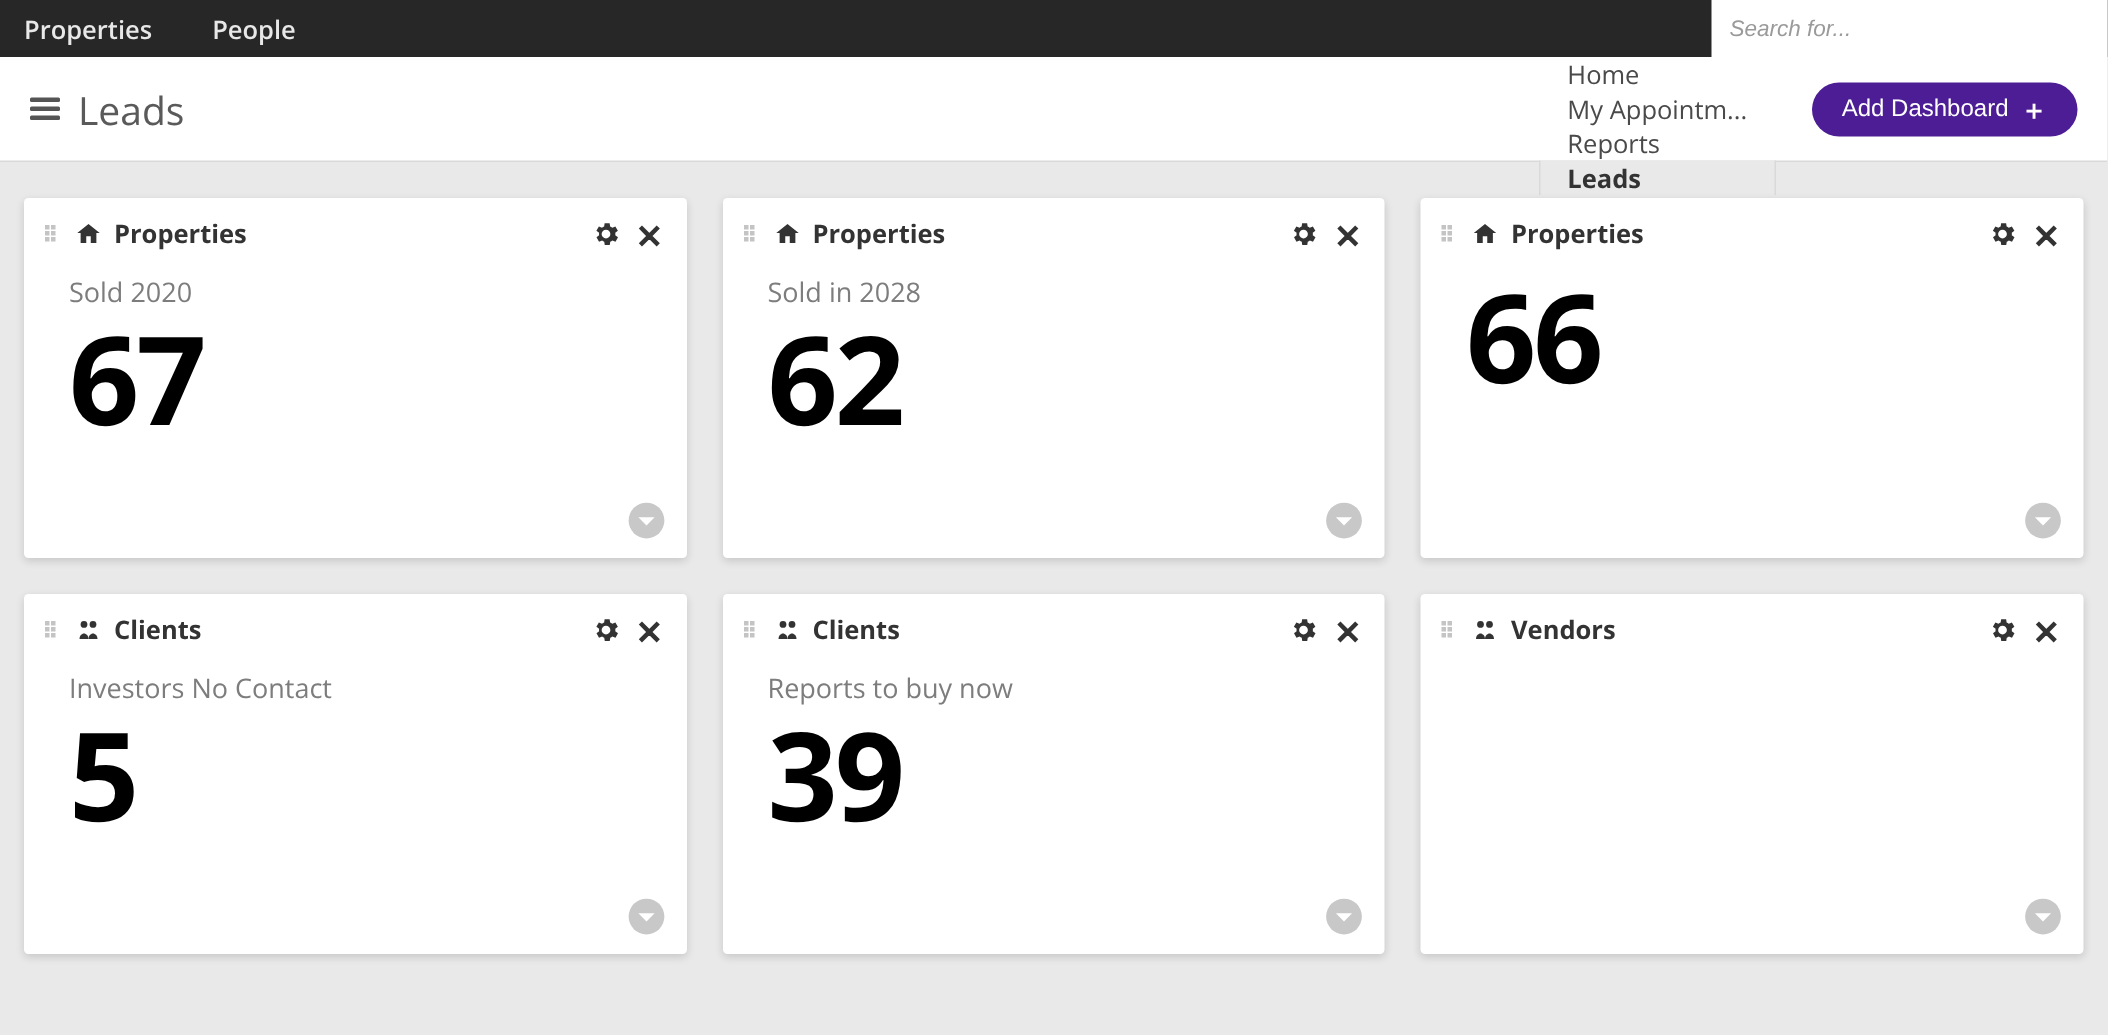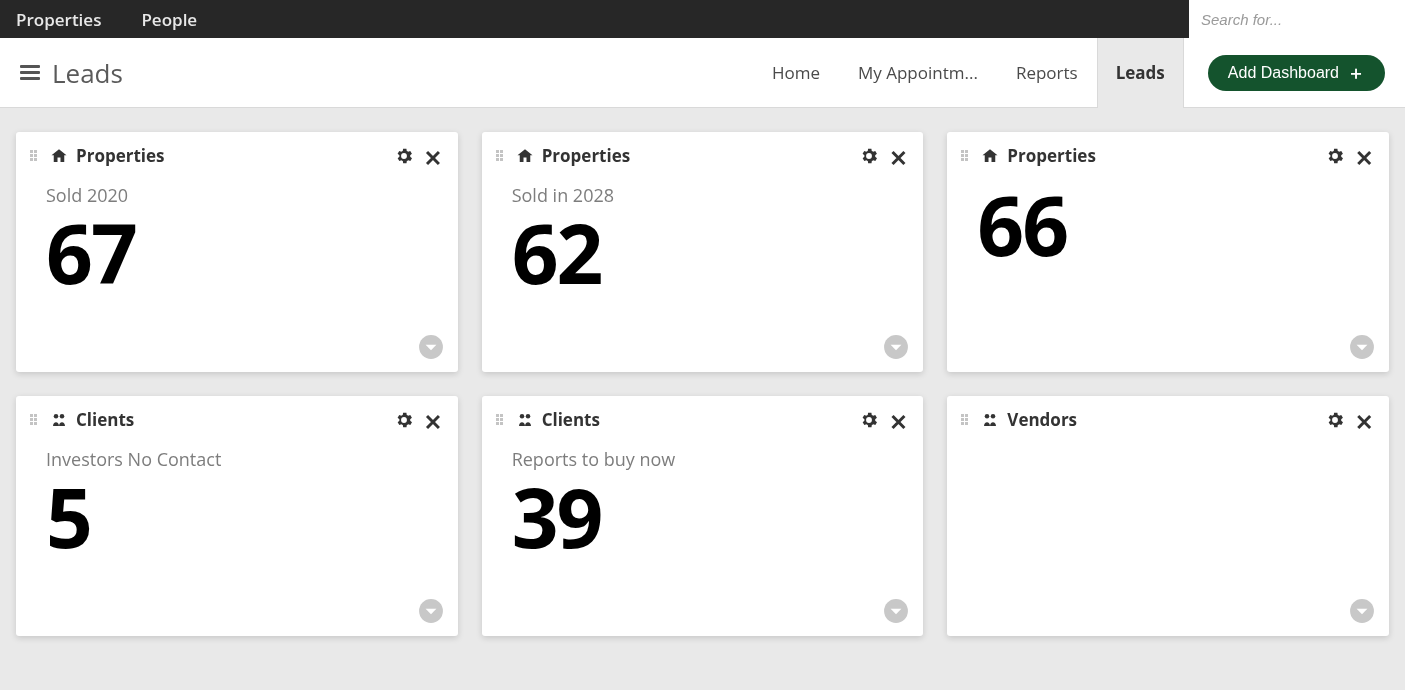--- a/index.html
+++ b/index.html
@@ -26,21 +26,21 @@
       font-weight: 600;
       font-size: 17px;
       margin-right: 40px;
       cursor: pointer;
     }
     .topbar .search-wrap {
       position: absolute;
       right: 0;
       top: 0;
       bottom: 0;
-      width: 216px;
+      width: 264px;
       background: #fff;
     }
     .topbar .search-wrap input {
       width: 100%;
       height: 100%;
       border: 0;
       padding: 0 12px;
       font-size: 15px;
       font-style: italic;
       color: #999;
@@ -83,41 +83,42 @@
     .subbar .right {
       margin-left: auto;
       display: flex;
       align-items: center;
       gap: 0;
     }
     .sub-nav {
       display: flex;
       align-items: stretch;
       height: 70px;
+      flex-direction: column;
     }
     .sub-nav .item {
       display: flex;
       align-items: center;
       padding: 0 18px;
       font-size: 17px;
       color: #4a4a4a;
       cursor: pointer;
       border-left: 1px solid transparent;
       border-right: 1px solid transparent;
     }
     .sub-nav .item.active {
       background: #e9e9e9;
       font-weight: 700;
       border-left: 1px solid #d9d9d9;
       border-right: 1px solid #d9d9d9;
       color: #333;
     }
     .add-dash {
       margin-left: 24px;
-      background: #14532d;
+      background: #4c1d95;
       color: #fff;
       border: 0;
       border-radius: 22px;
       height: 36px;
       padding: 0 20px;
       font-size: 16px;
       display: flex;
       align-items: center;
       gap: 8px;
       cursor: pointer;

